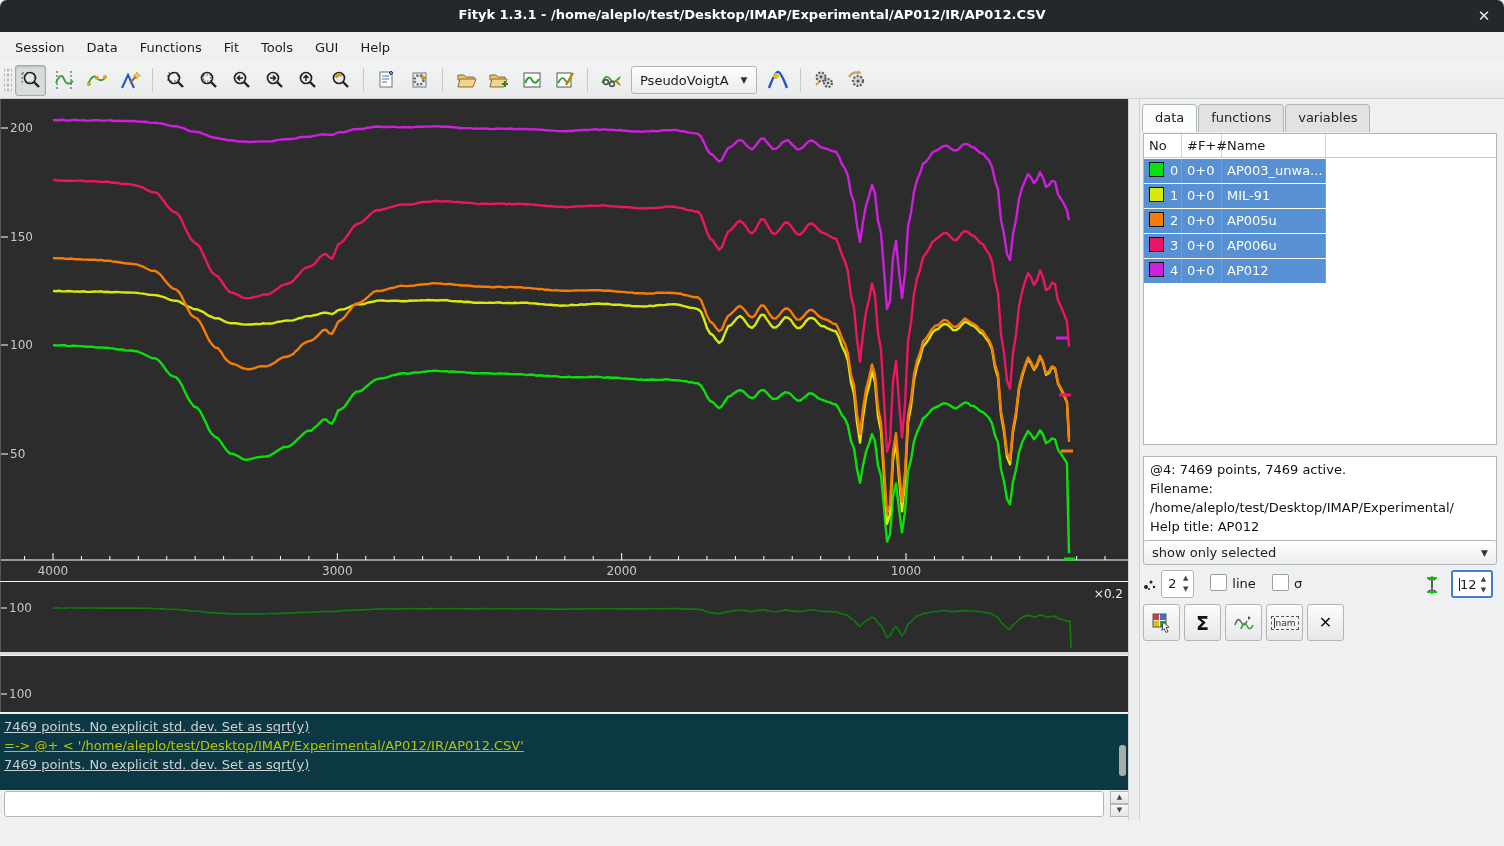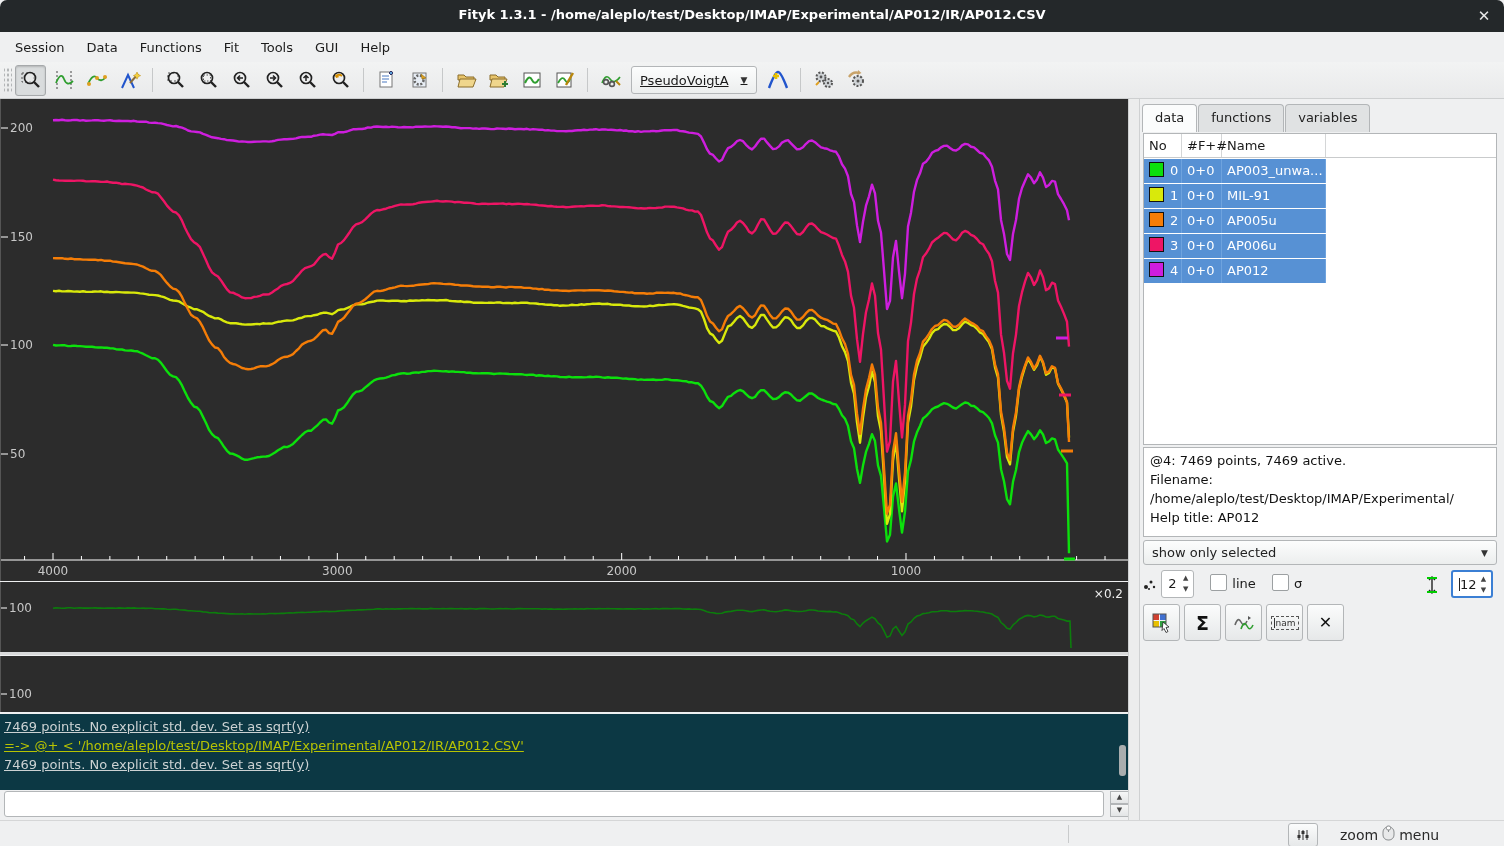--- a/index.html
+++ b/index.html
@@ -20,21 +20,21 @@
   .toolbar{position:absolute;left:0;top:62px;width:1504px;height:37px;
            background:linear-gradient(#f2f3f3,#e9eaeb);border-bottom:1px solid #cdcfd0;
            display:flex;align-items:center;padding-left:2px;box-sizing:border-box;}
   .gripper{width:8px;height:26px;margin:0 2px;background:radial-gradient(circle,#a9acad 1px,transparent 1.4px);
            background-size:4px 5px;background-position:center;}
   .tbtn{width:29px;height:29px;border:1px solid transparent;border-radius:3px;display:flex;
         align-items:center;justify-content:center;margin:0 1px;}
   .tbtn.pressed{background:#d9dcdd;border:1px solid #a6a9ab;box-shadow:inset 0 1px 2px rgba(0,0,0,.18);}
   .tsep{width:1px;height:24px;background:#c6c8c9;margin:0 6px;}
   .combo{height:26px;background:linear-gradient(#fcfdfd,#eceeee);border:1px solid #b3b6b8;
-         border-radius:3px;display:flex;align-items:center;padding:0 8px;margin:0 4px;min-width:108px;text-decoration:underline;}
+         border-radius:3px;display:flex;align-items:center;padding:0 8px;margin:0 4px;min-width:108px;}
   .combo .arrow{margin-left:12px;font-size:9px;color:#333;}
   
   .plotcol{position:absolute;left:0;top:99px;width:1128px;}
   .mainplot{display:block;background:#2c2c2c;border-left:1px solid #555;}
   .auxplot{display:block;background:#2c2c2c;margin-top:1px;border-left:1px solid #555;}
   .auxsep{height:3px;background:#d9dadb;}
   .console{position:absolute;left:0;top:615px;width:1128px;height:76px;background:#0c3844;
            padding:3px 0 0 4px;box-sizing:border-box;overflow:hidden;}
   .console .cline{font-size:13px;line-height:19px;white-space:pre;color:#ccd2d3;text-decoration:underline;}
   .console .cmd{color:#b7c303;}
@@ -56,21 +56,21 @@
   .tab.active{background:#fbfcfc;padding-bottom:7px;}
   .dtable{position:absolute;left:3px;top:34px;width:354px;height:312px;background:#fff;
           border:1px solid #b3b6b8;box-sizing:border-box;overflow:hidden;}
   .dhead{display:flex;height:23px;line-height:23px;border-bottom:1px solid #c9cbcc;color:#1a1a1a;}
   .dhead .hc{border-right:1px solid #d4d6d7;padding-left:5px;box-sizing:border-box;}
   .drow{display:flex;height:24px;line-height:24px;margin-top:1px;color:#fff;}
   .drow .c{background:#5791d4;box-sizing:border-box;padding-left:5px;border-right:1px solid #6ea3de;}
   .swatch{display:inline-block;width:13px;height:13px;border:1px solid #111;vertical-align:-2px;margin-right:6px;}
   .c.no{width:38px;} .c.ff{width:40px;} .c.nm{width:104px;}
   .hc.no{width:38px;} .hc.ff{width:40px;} .hc.nm{width:104px;}
-  .infobox{position:absolute;left:3px;top:348px;width:354px;height:90px;background:#fff;
+  .infobox{position:absolute;left:3px;top:357px;width:354px;height:90px;background:#fff;
            border:1px solid #b3b6b8;box-sizing:border-box;padding:3px 6px;font-size:13px;line-height:19px;color:#111;}
   .filter{position:absolute;left:3px;top:441px;width:354px;height:25px;background:linear-gradient(#fcfdfd,#eceeee);
           border:1px solid #b3b6b8;border-radius:3px;box-sizing:border-box;line-height:23px;padding:0 8px;color:#222;}
   .filter .arrow{float:right;font-size:9px;margin-top:1px;color:#333;}
   .ctrls{position:absolute;left:3px;top:471px;width:358px;height:32px;}
   .spin{position:relative;display:inline-block;height:28px;background:#fff;border:1px solid #b3b6b8;
         border-radius:3px;box-sizing:border-box;vertical-align:middle;}
   .spin .val{display:inline-block;padding:5px 2px 0 6px;font-size:13px;}
   .spin .arr{position:absolute;right:2px;top:2px;width:11px;font-size:7px;line-height:11px;color:#444;text-align:center;}
   .spin.focus{border:2px solid #3b7fd4;}
@@ -458,38 +458,14 @@
             <path d="M15 3 l3 2 -3 2z" fill="#555"></path>
           </svg>
       </div>
       <div class="sbtn">
         <span class="namico"><span style="border-left:1px solid #333;padding-left:1px">nam</span></span>
       </div>
       <div class="sbtn" style="font-size:16px">✕</div>
     </div>
   </div>
 
-  <div class="statusbar">
-    <div class="statussep"></div>
-    <div class="hintbtn">
-      <svg width="14" height="12">
-          <line x1="3" y1="1" x2="3" y2="11" stroke="#333"></line>
-          <line x1="7" y1="1" x2="7" y2="11" stroke="#333"></line>
-          <line x1="11" y1="1" x2="11" y2="11" stroke="#333"></line>
-          <rect x="1.5" y="6" width="3" height="3" fill="#333"></rect>
-          <rect x="5.5" y="2" width="3" height="3" fill="#333"></rect>
-          <rect x="9.5" y="6" width="3" height="3" fill="#333"></rect>
-        </svg>
-    </div>
-    <div class="hints">
-      <span>zoom</span>
-      <span class="mico">
-        <svg width="13" height="16">
-            <rect x="1" y="2" width="11" height="13" rx="5" fill="#e8e9ea" stroke="#8a8d8f"></rect>
-            <line x1="6.5" y1="2" x2="6.5" y2="7" stroke="#8a8d8f"></line>
-            <rect x="4.5" y="1" width="4" height="4" rx="1.5" fill="#fff" stroke="#8a8d8f"></rect>
-          </svg>
-      </span>
-      <span>menu</span>
-    </div>
-  </div>
 
 </div>
 
 </body></html>

